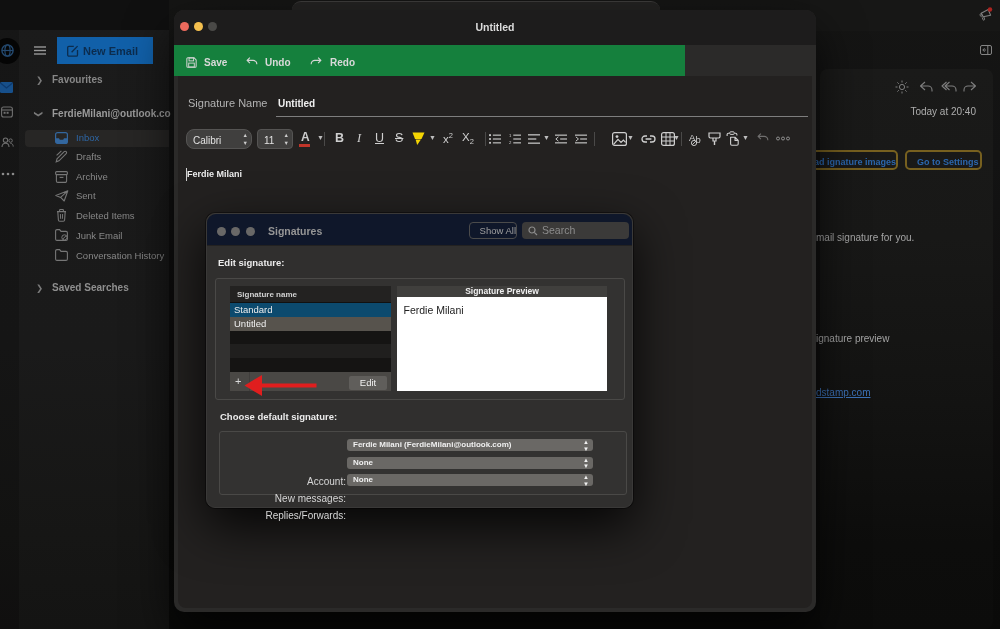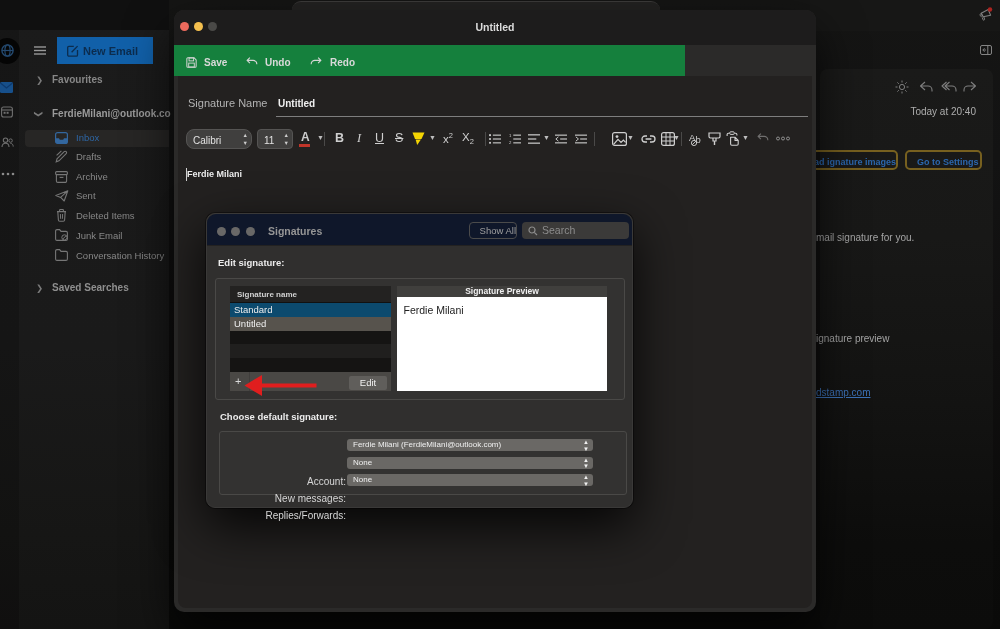--- a/index.html
+++ b/index.html
@@ -29,21 +29,21 @@
 
   
   #dialog { left:206px; top:213px; width:427px; height:295px; background:#302f2e;
     border-radius:9px; box-shadow:0 18px 50px rgba(0,0,0,.85), 0 0 0 1px rgba(0,0,0,.4); border:1px solid #3a3938; }
   #dtitle { left:0; top:0; width:425px; height:32px; background:#0f172a; border-radius:9px 9px 0 0;
     border-bottom:1px solid #232221; }
   .dlight { position:absolute; width:9px; height:9px; border-radius:50%; top:13px; background:#696867; }
   .panel { position:absolute; background:#333231; border:1px solid #4a4947; border-radius:3px; }
 
   .ddrop { position:absolute; height:12px; background:#6a6865; border-radius:3px;
-    color:#f0f0f0; font-size:8px; line-height:12px; padding-left:6px; }
+    color:#f0f0f0; font-size:8px; line-height:12px; padding-left:6px;font-weight:bold; }
   .dlabel { position:absolute; color:#d6d6d6; font-size:10px; text-align:right;margin-top:36px; }
 </style>
 </head>
 <body>
 <div id="stage">
   <div id="rightbg" class="abs"></div>
   <div id="rightcard" class="abs"></div>
   <div id="rail" class="abs"></div>
   <div id="sidebar" class="abs"></div>
   <div id="topwinpeek" class="abs"></div>

